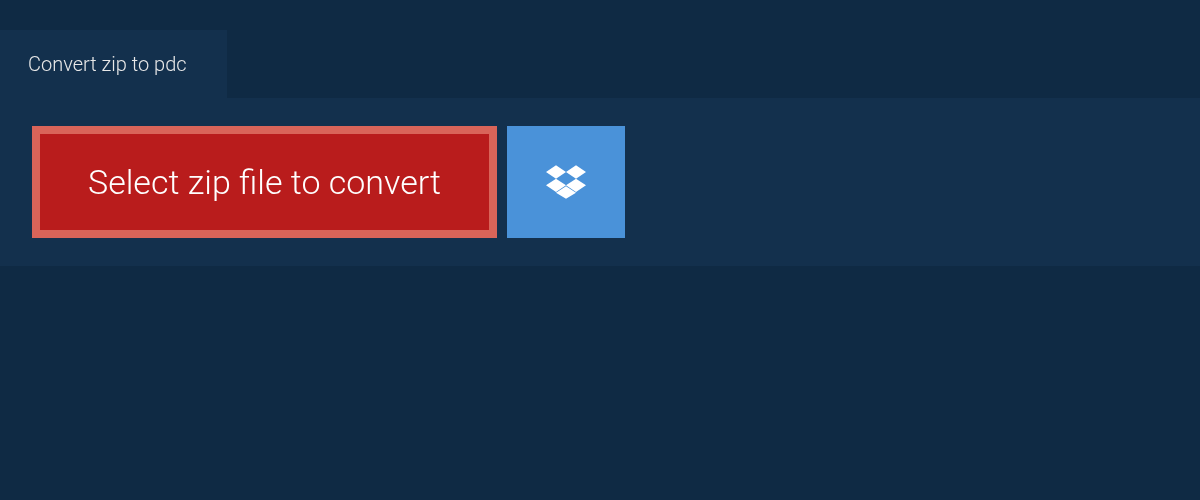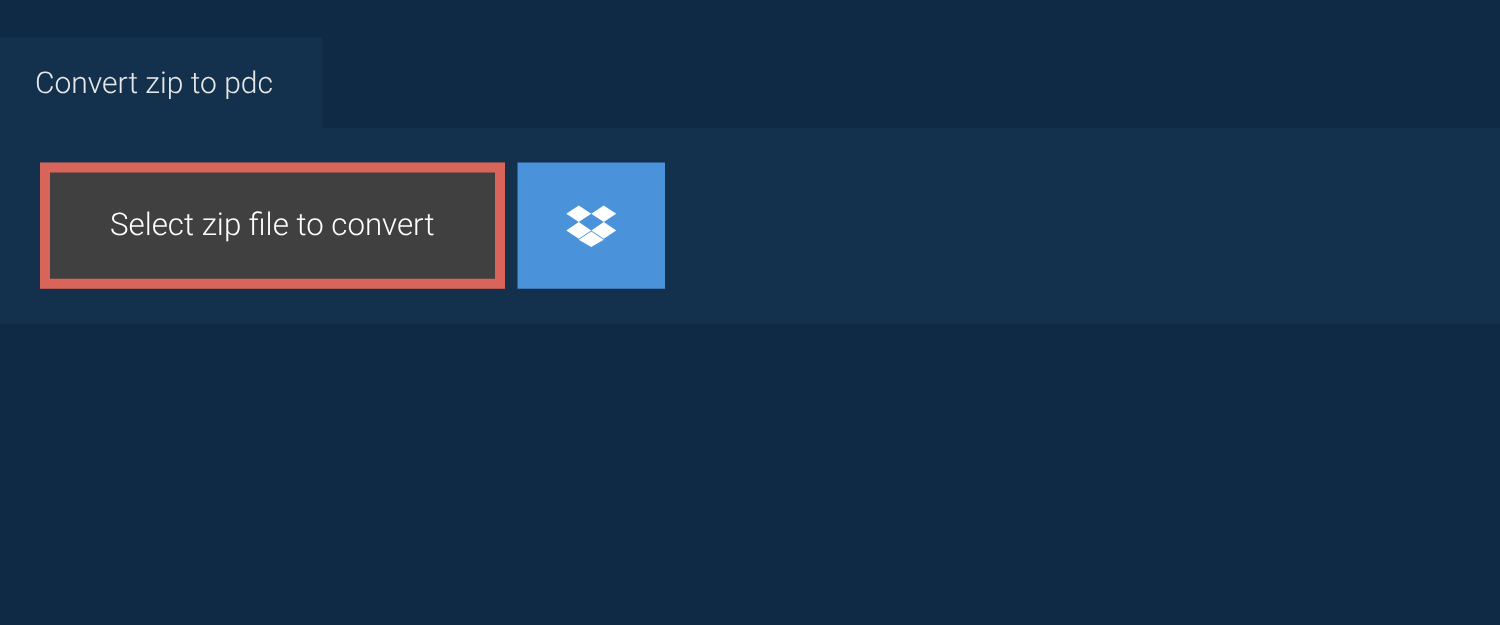--- a/index.html
+++ b/index.html
@@ -11,37 +11,37 @@
       overflow: hidden;
     }
     .tab-header {
       background: #13304d;
       display: inline-block;
       padding: 22px 40px 22px 28px;
       margin-top: 30px;
     }
     .tab-header-text {
       color: #e8e8e8;
-      font-size: 24px;
+      font-size: 20px;
       font-weight: 300;
     }
     .panel {
       background: #13304d;
       padding: 28px 32px;
       width: 100%;
     }
     .button-row {
       display: flex;
       gap: 10px;
     }
     .select-button {
-      background: #404040;
+      background: #b91c1c;
       border: 8px solid #d96459;
       color: #ffffff;
-      font-size: 25px;
+      font-size: 34px;
       font-weight: 300;
       padding: 28px 48px;
       cursor: pointer;
       font-family: inherit;
     }
     .dropbox-button {
       background: #4a92d9;
       width: 118px;
       display: flex;
       align-items: center;

